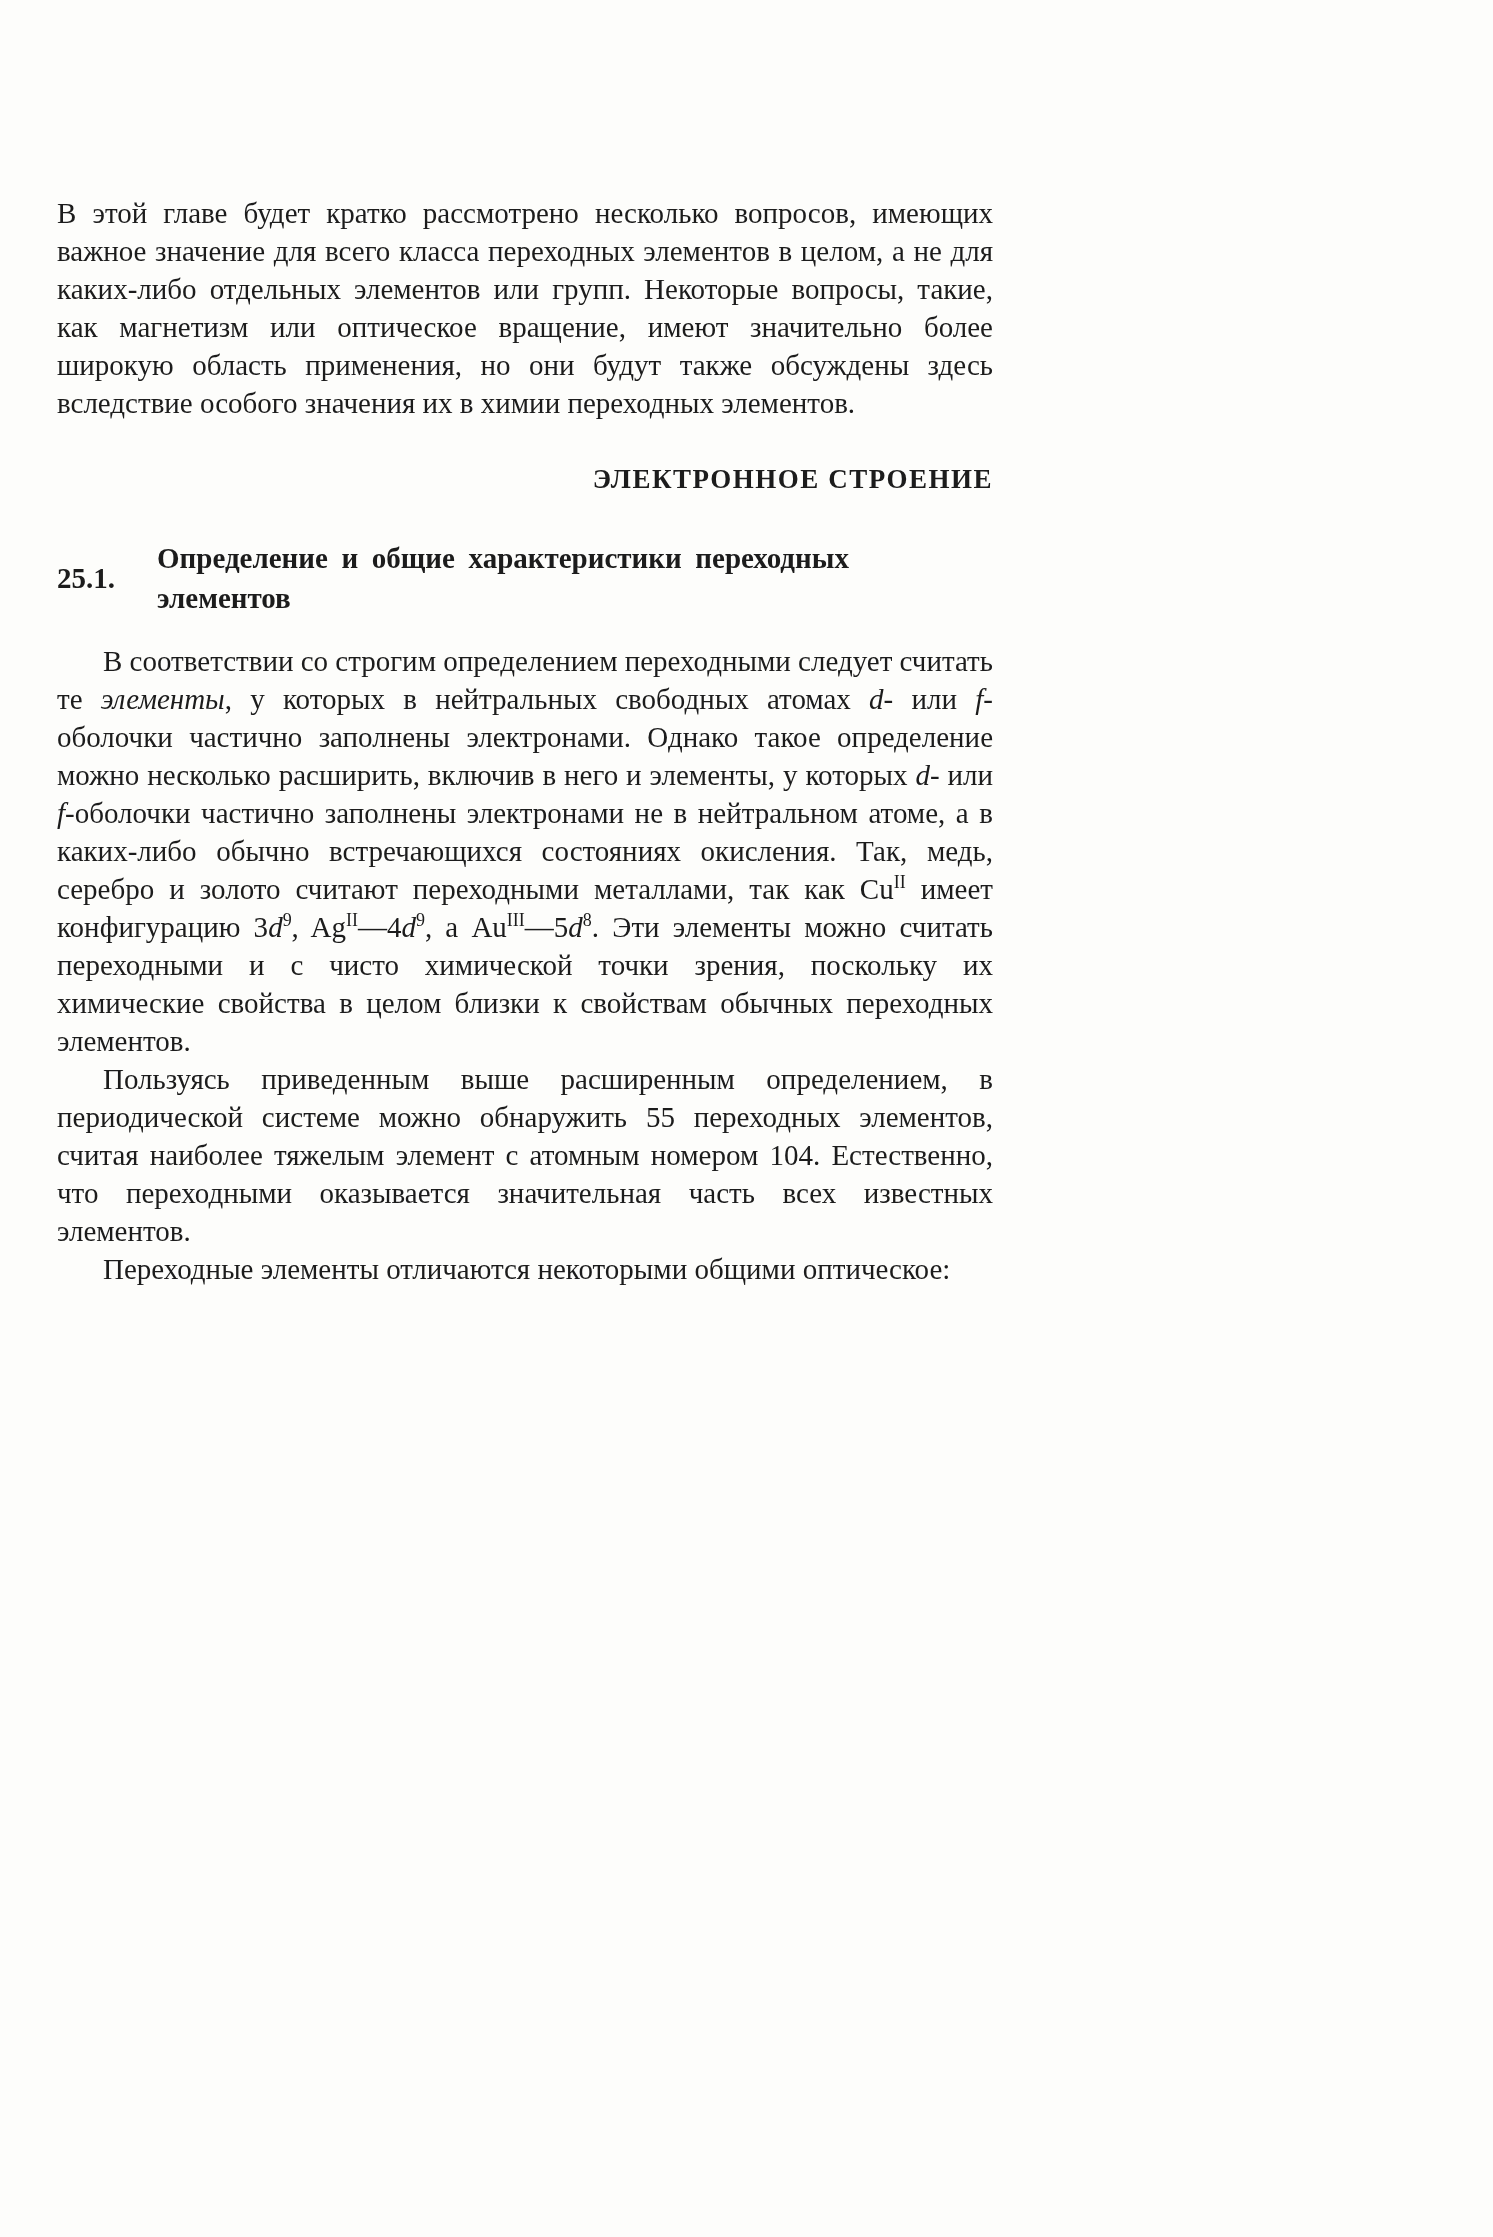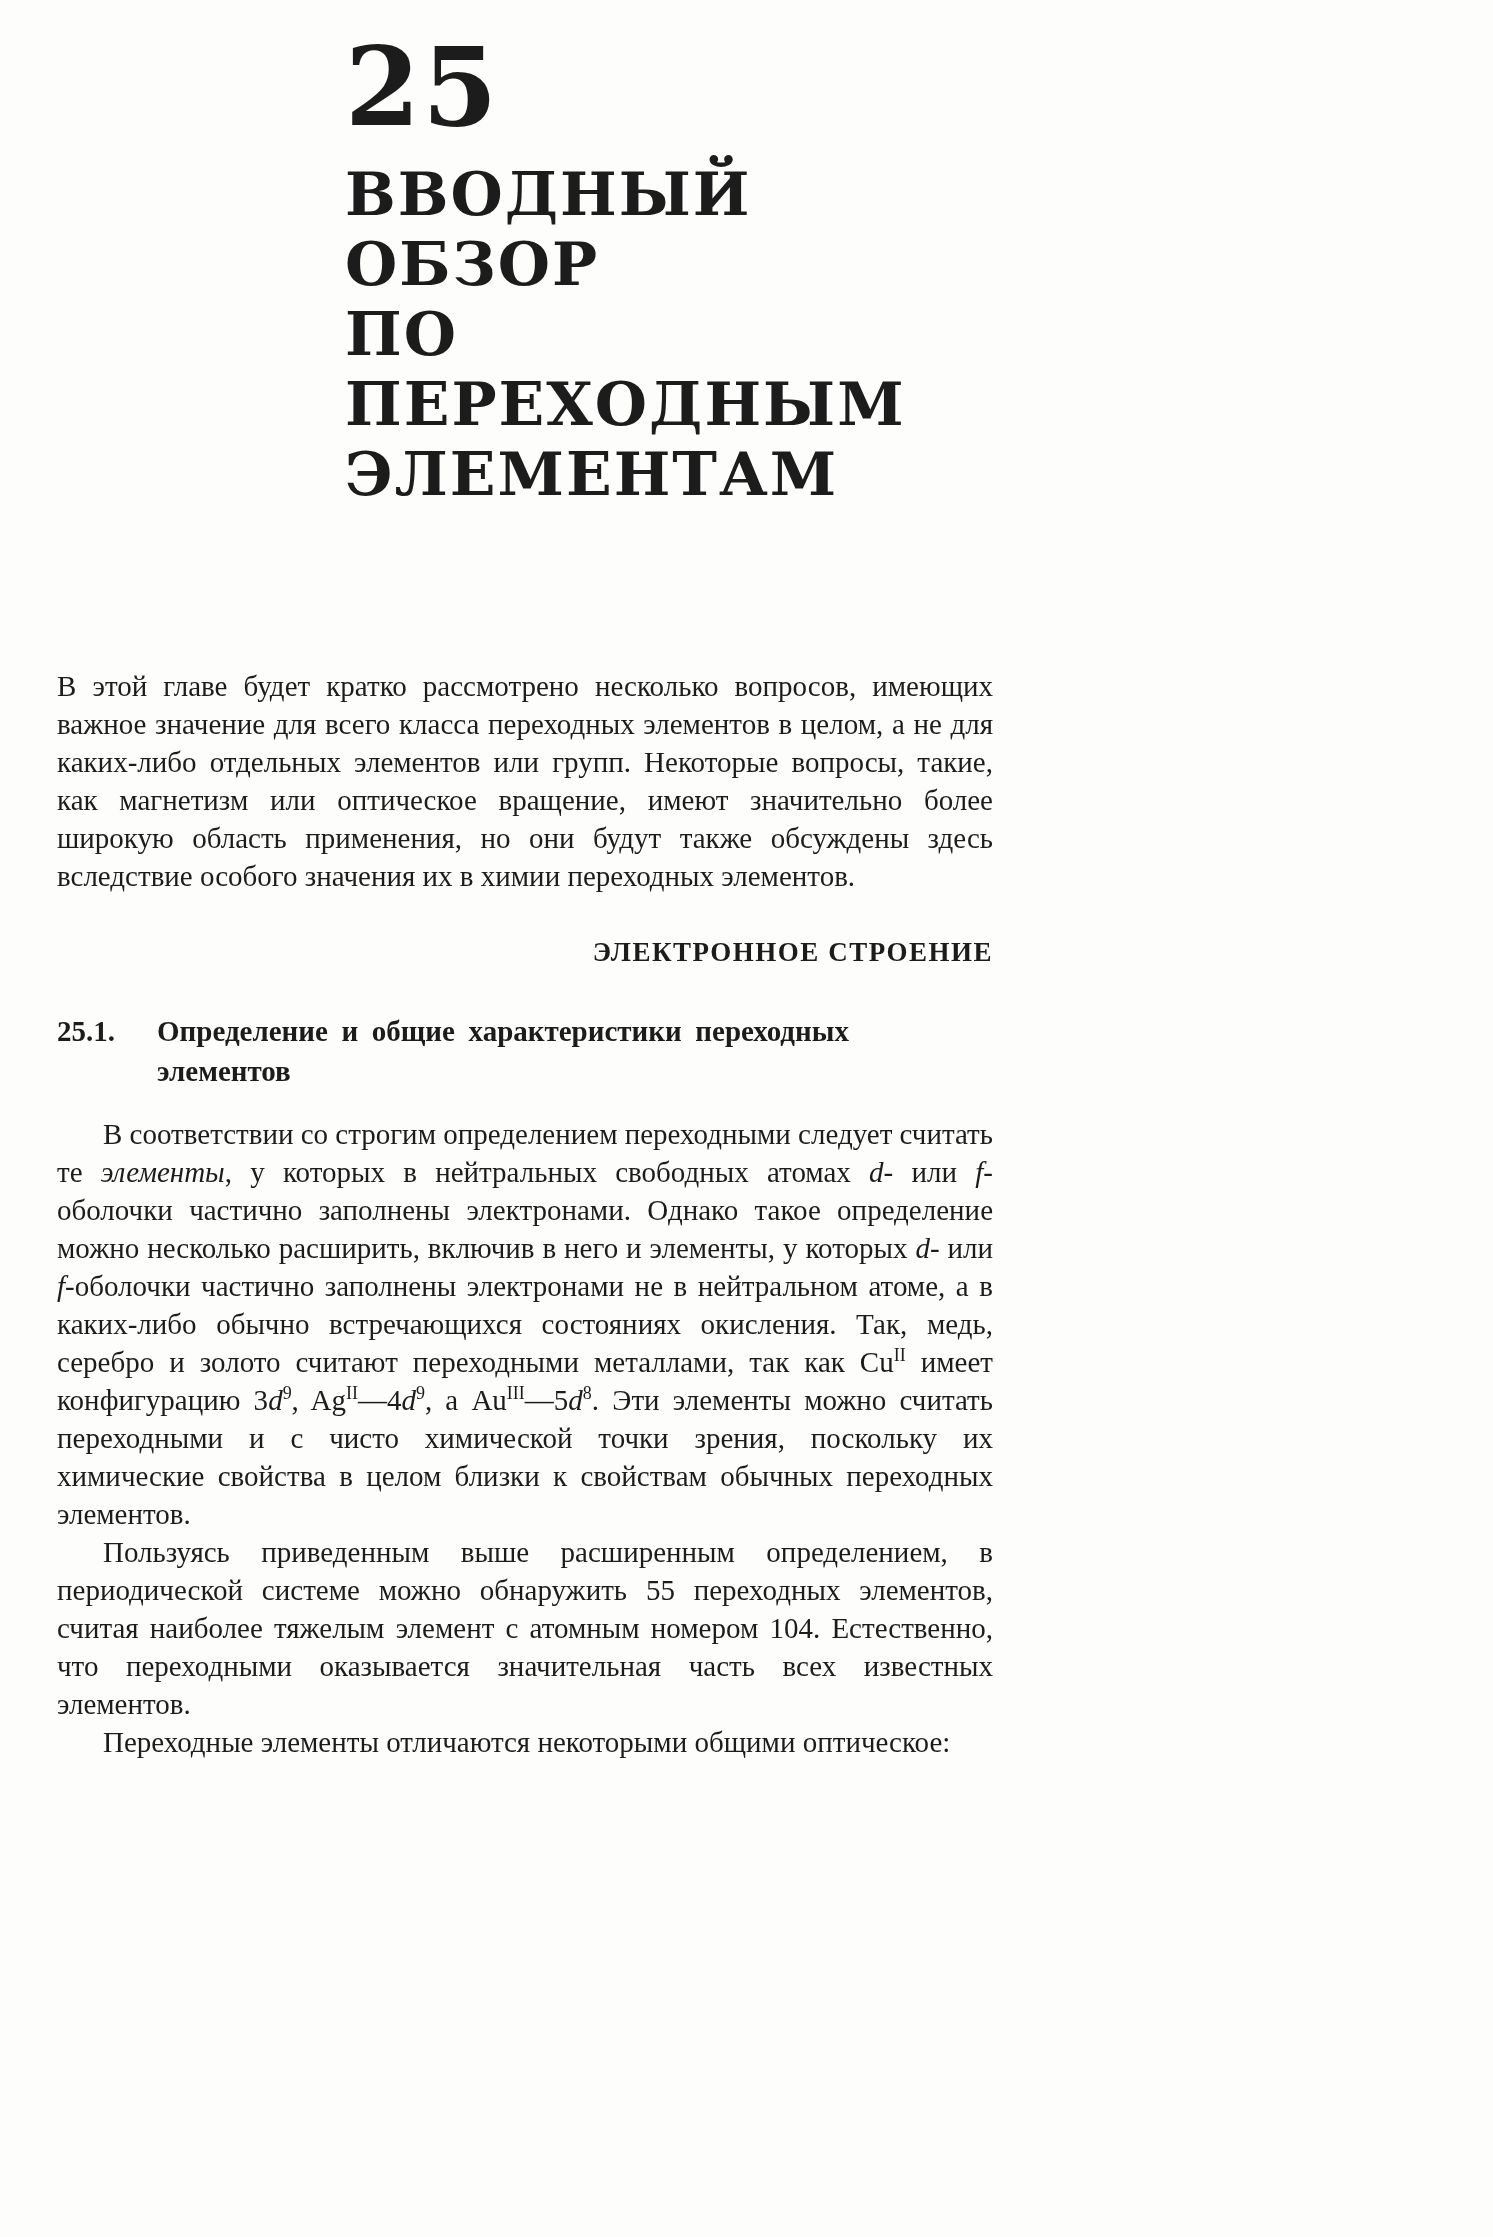--- a/index.html
+++ b/index.html
@@ -57,20 +57,21 @@
     letter-spacing: 1.5px;
     text-align: right;
     line-height: 34px;
   }
   .subsection {
     display: flex;
     margin: 42px 0 0 0;
     font-size: 29px;
     font-weight: bold;
     line-height: 40px;
+    align-items: center;
   }
   .subsection .num {
     flex: 0 0 auto;
     margin-right: 26px;
     white-space: nowrap;
   }
   .subsection .title {
     flex: 1 1 auto;
     word-spacing: 0.22em;
     max-width: 730px;
@@ -96,24 +97,20 @@
     line-height: 0;
     vertical-align: super;
   }
 </style>
 </head>
 <body>
 
 <div class="page">
   <div class="column">
 
-    <header class="chapter-block">
-      <div class="chapter-number">25</div>
-      <h1 class="chapter-title"><span>ВВОДНЫЙ ОБЗОР</span><br><span>ПО ПЕРЕХОДНЫМ</span><br><span>ЭЛЕМЕНТАМ</span></h1>
-    </header>
 
     <p class="intro">В этой главе будет кратко рассмотрено несколько вопросов, имеющих важное значение для всего класса переходных элементов в целом, а не для каких-либо отдельных элементов или групп. Некоторые вопросы, такие, как магнетизм или оптическое вращение, имеют значительно более широкую область применения, но они будут также обсуждены здесь вследствие особого значения их в химии переходных элементов.</p>
 
     <h2 class="section-heading">ЭЛЕКТРОННОЕ СТРОЕНИЕ</h2>
 
     <h3 class="subsection">
       <span class="num">25.1.</span>
       <span class="title">Определение и общие характеристики переходных элементов</span>
     </h3>
 

